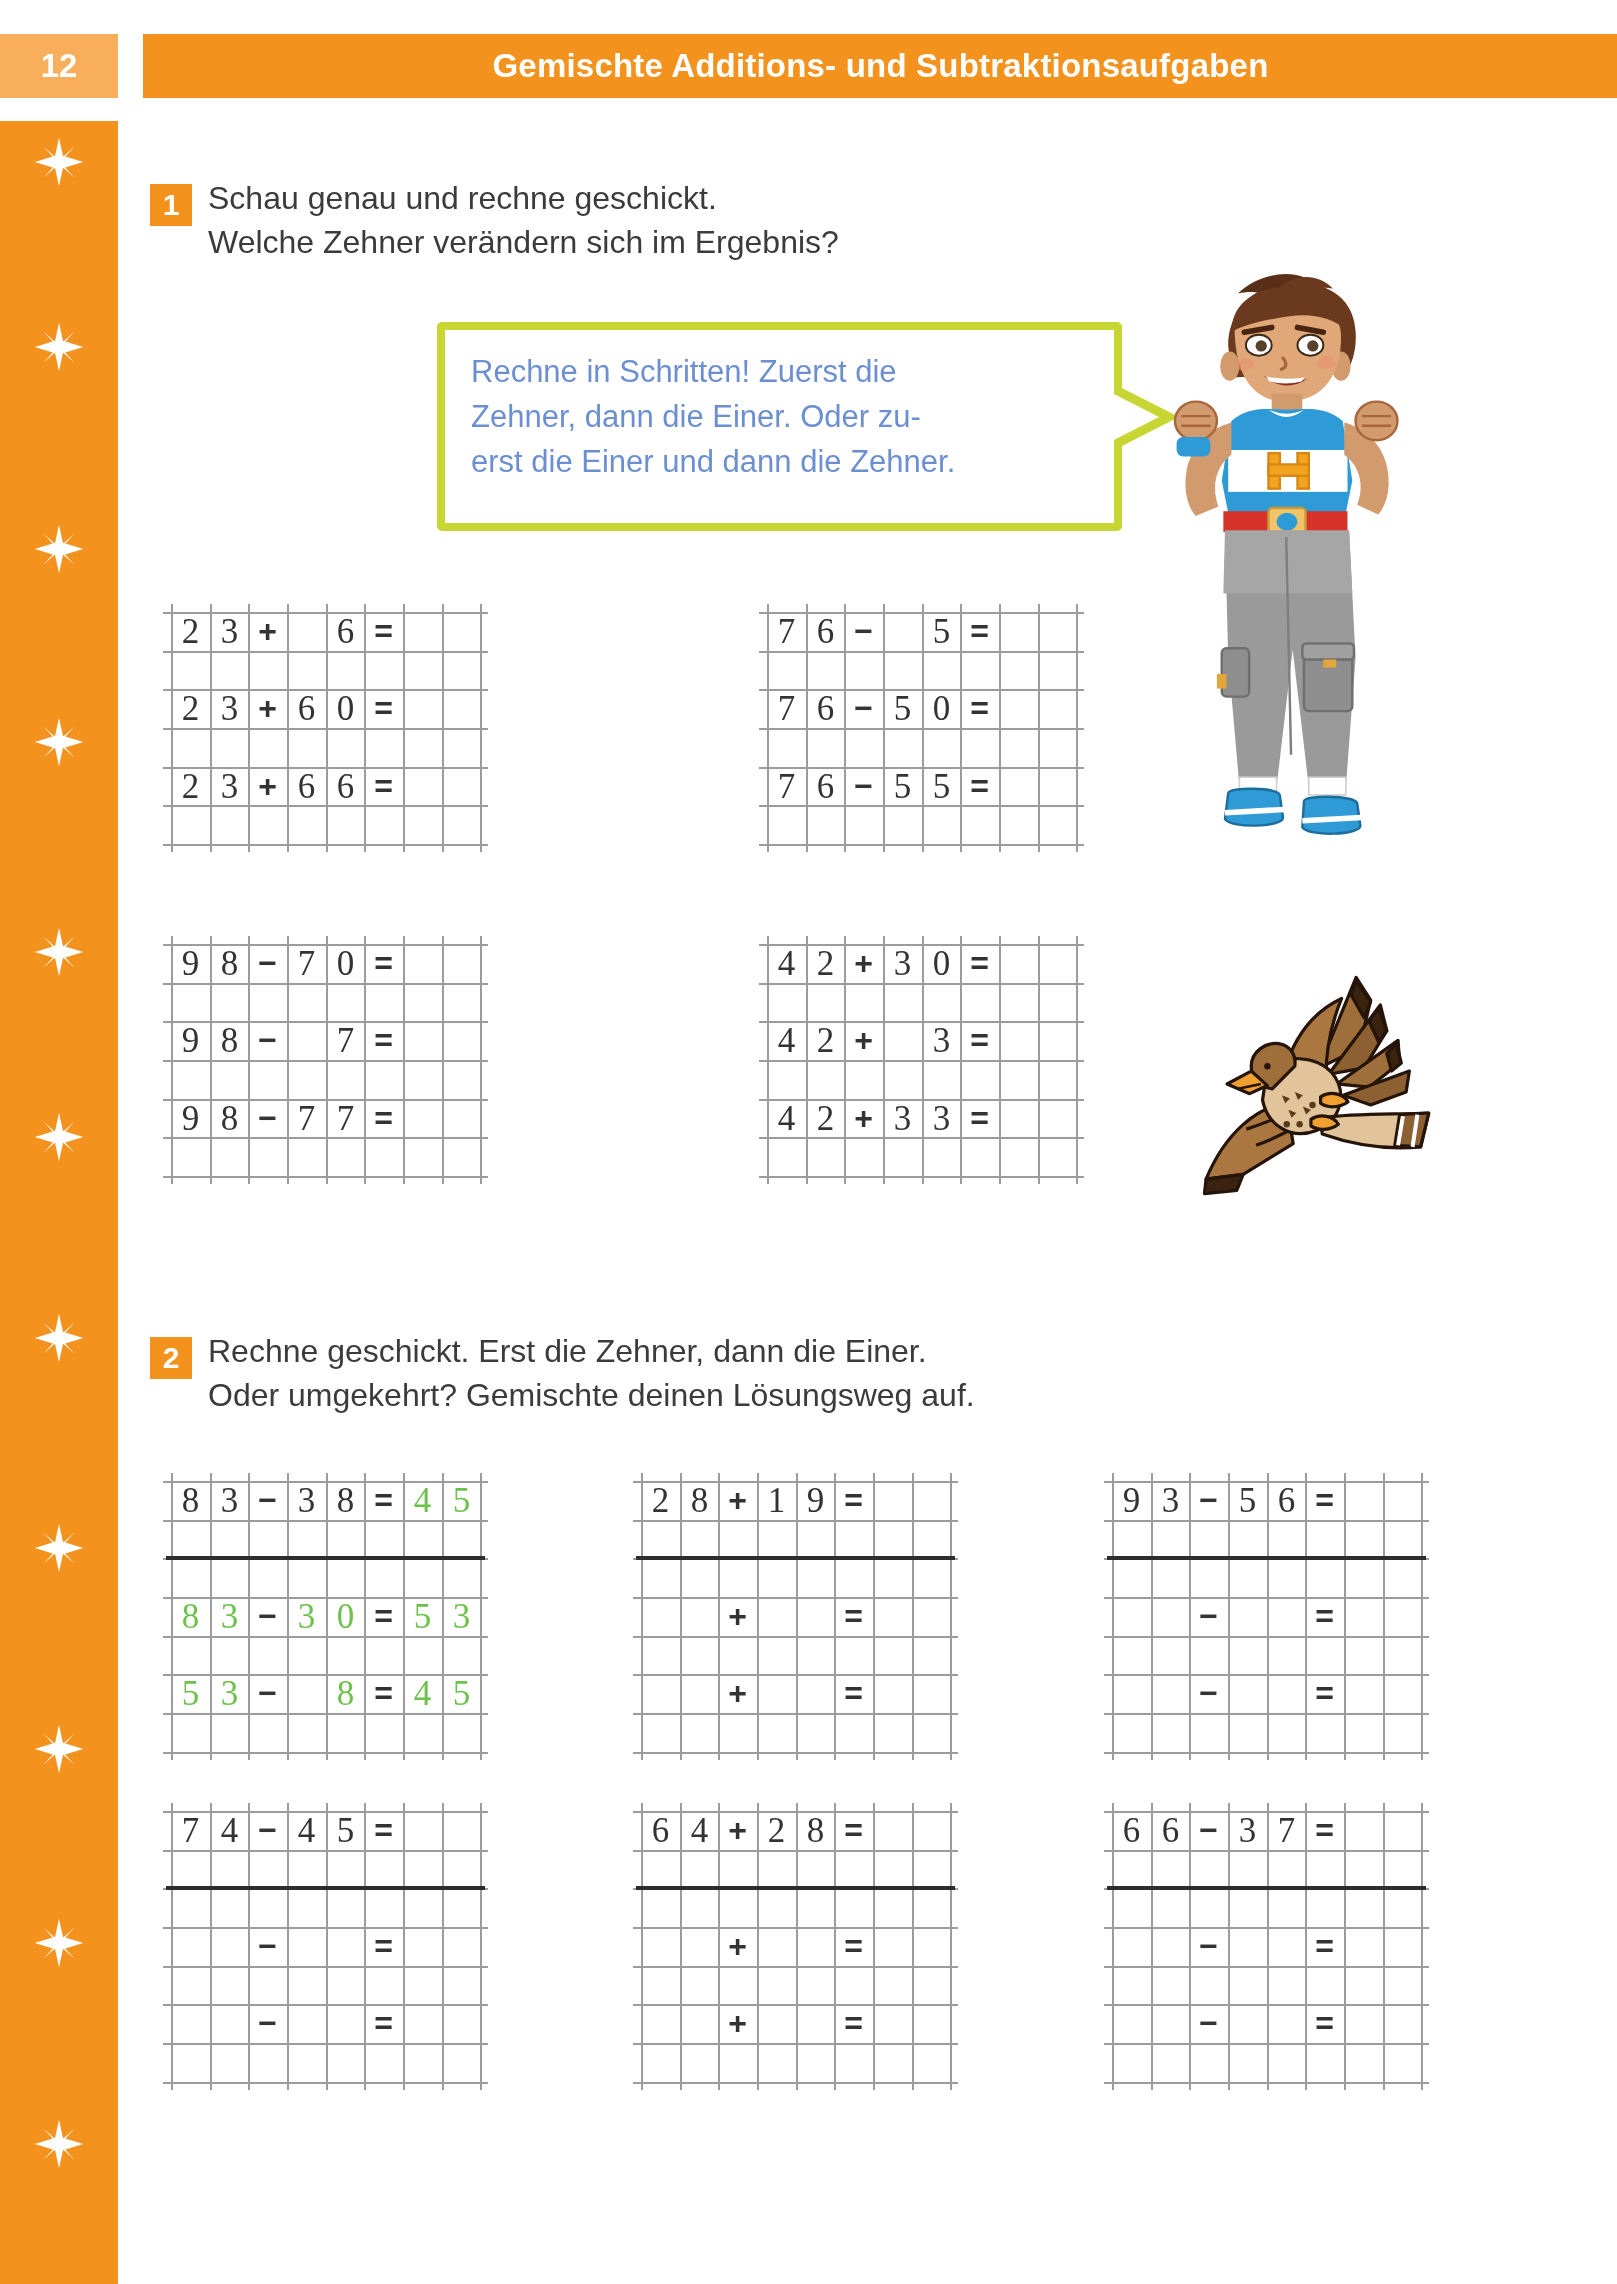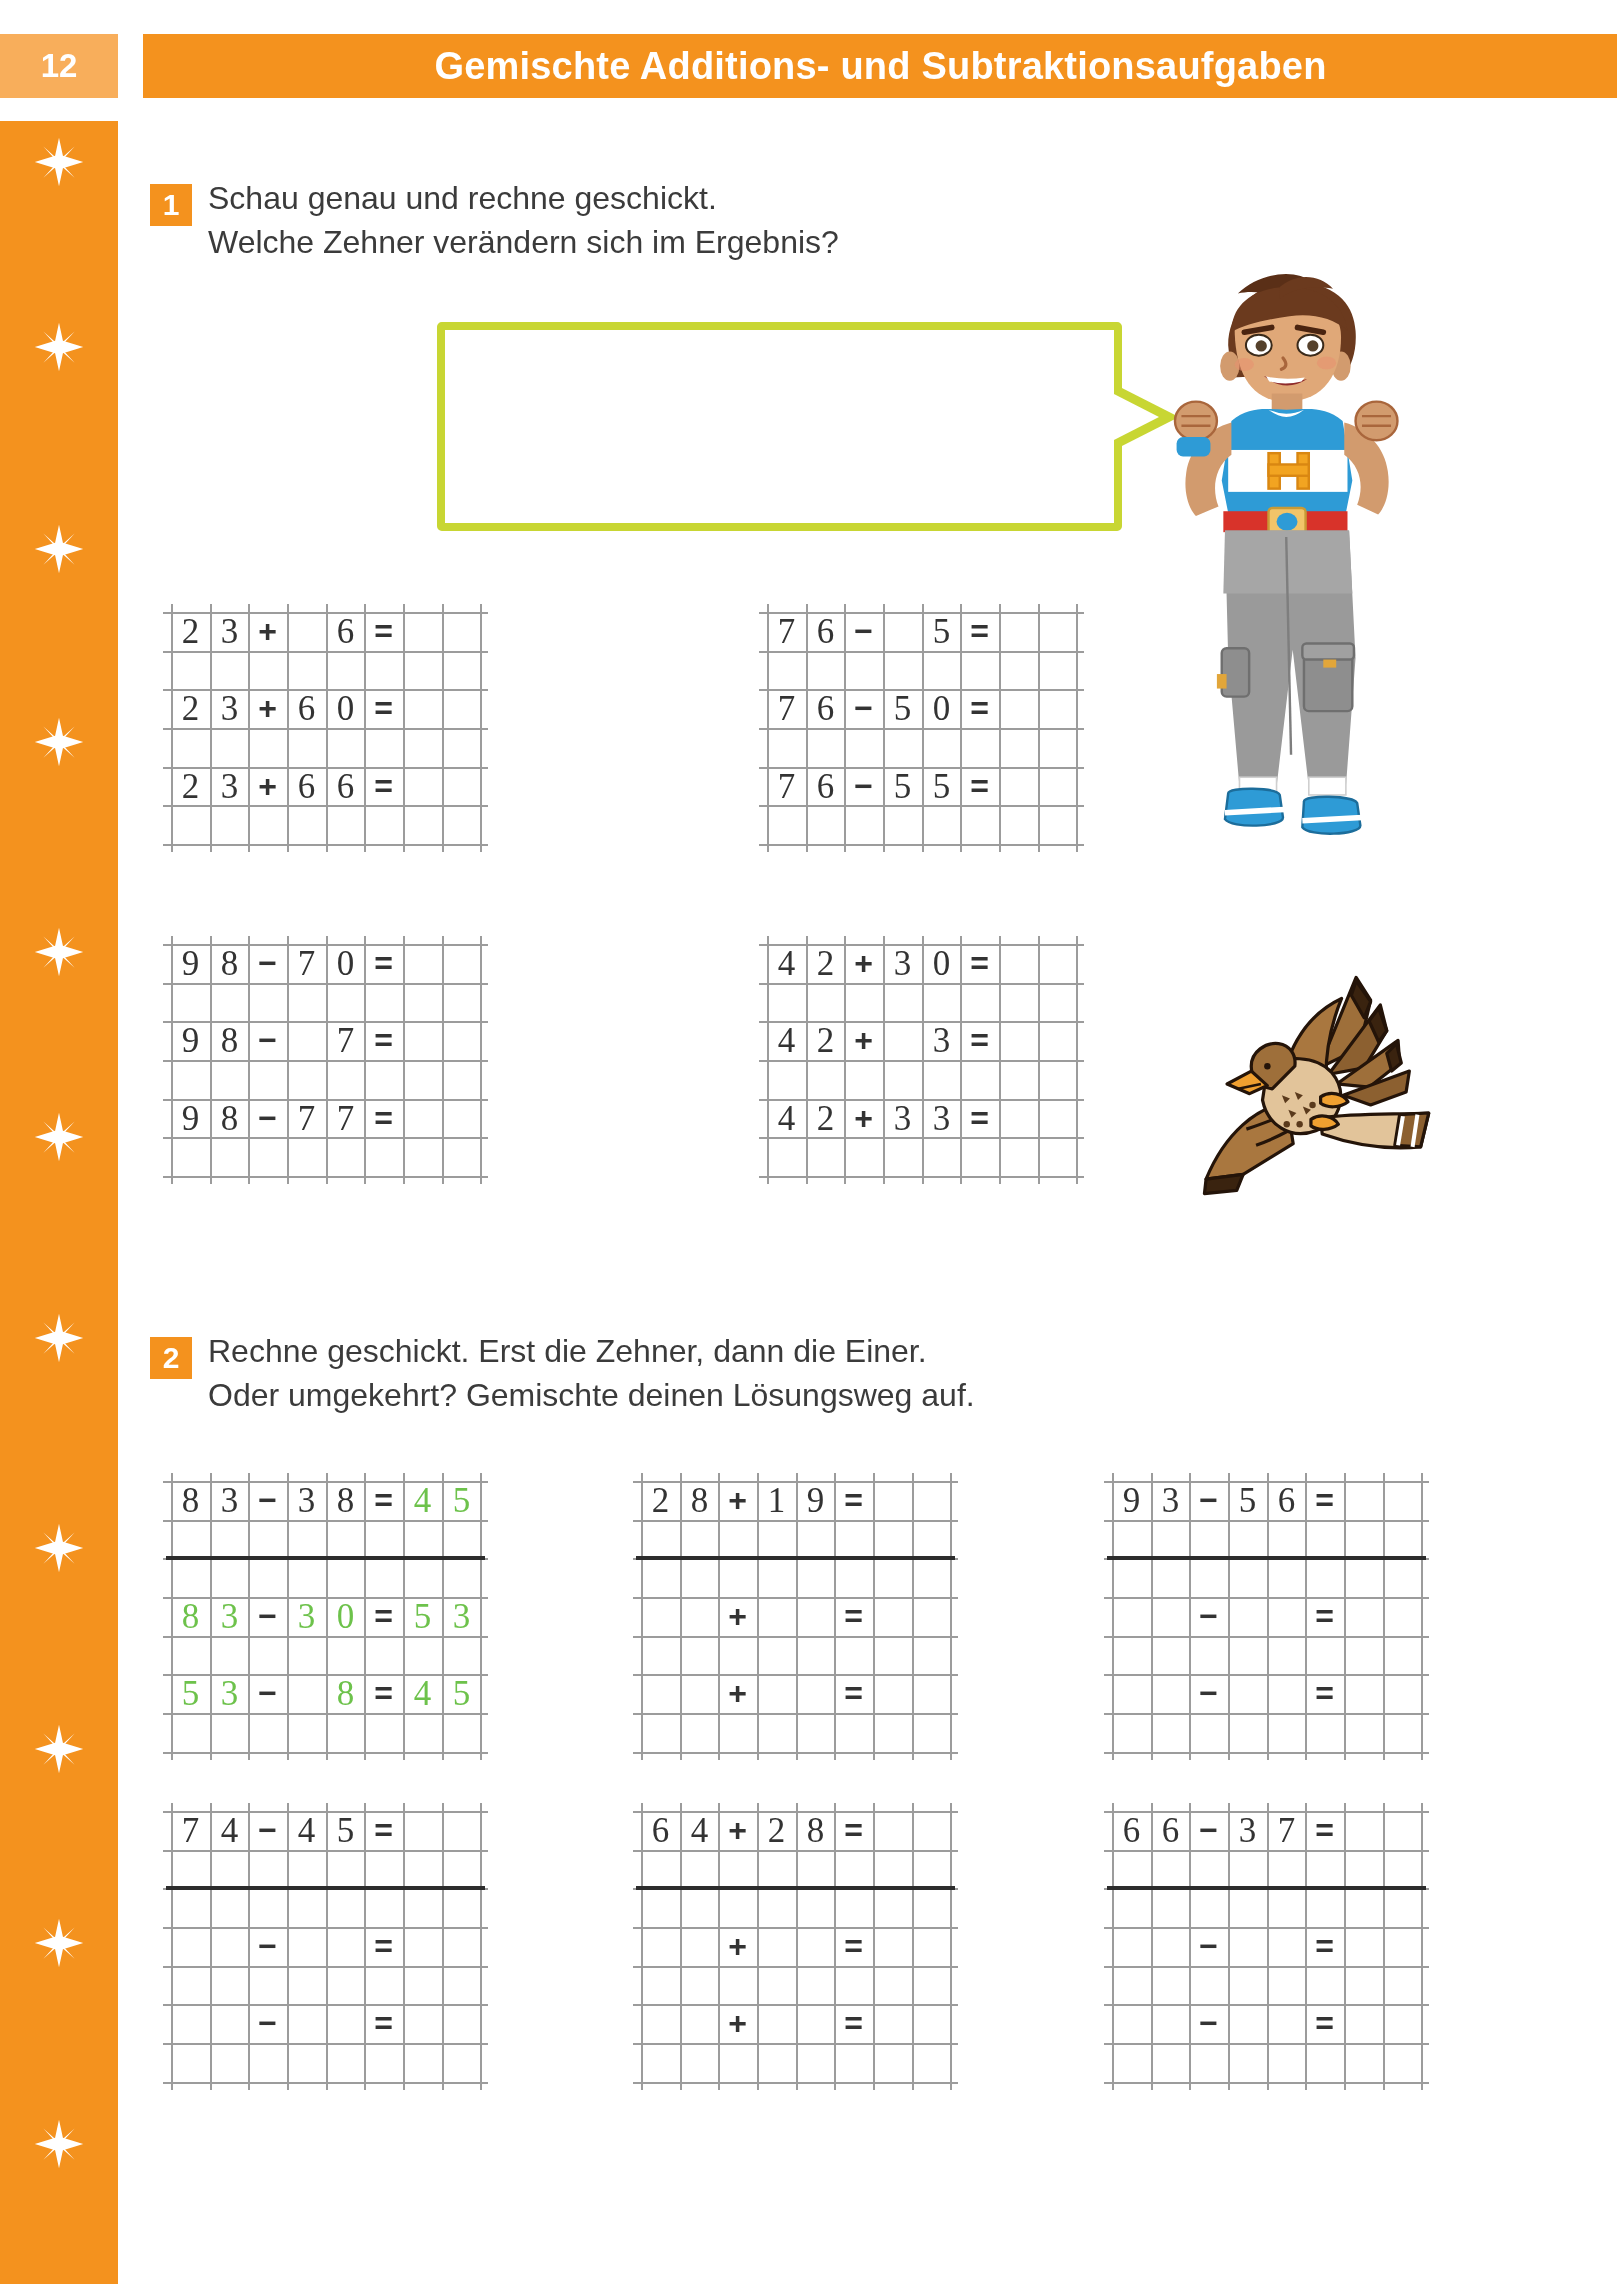--- a/index.html
+++ b/index.html
@@ -24,21 +24,21 @@
     background:#F8A council;
   }
   
   #headerbar{
     position:absolute;left:143px;top:34px;right:0;height:64px;
     background:var(--orange);
   }
   #headertitle{
     position:absolute;left:0;right:0;top:0;height:64px;
     display:flex;align-items:center;justify-content:center;
-    color:#ffffff;font-weight:bold;font-size:38px;letter-spacing:0.2px;
+    color:#ffffff;font-weight:bold;font-size:33px;letter-spacing:0.2px;
     font-family:"Liberation Sans",sans-serif;
     white-space:nowrap;
   }
   
   .ex-num{
     position:absolute;width:42px;height:42px;background:var(--orange);
     color:#fff;font-weight:bold;font-size:30px;
     display:flex;align-items:center;justify-content:center;
   }
   .ex-text{
@@ -171,20 +171,23 @@
 </div>
 
 <div class="ex-num" style="left:150px;top:184px;">1</div>
 <div class="ex-text" style="left:208px;top:176px;width:926px;">Schau genau und rechne geschickt.
 Welche Zehner verändern sich im Ergebnis?</div>
 
 <div id="bubble">
   <div class="body"></div>
   <div class="tail"></div>
   <div class="tailin"></div>
+  <div id="bubbletext">Rechne in Schritten! Zuerst die
+Zehner, dann die Einer. Oder zu-
+erst die Einer und dann die Zehner.</div>
 </div>
 
 <div id="boy">
 <svg viewBox="0 0 320 820" width="258" height="661">
 
   <path d="M92 92 C92 36 148 8 178 12 C232 18 248 46 250 74 C252 100 244 118 238 126 L96 132 Z" fill="#6B3A1E"></path>
   <path d="M104 28 C130 2 176 -4 196 14 C180 20 166 30 160 40 C146 26 122 24 104 28Z" fill="#5A2F17"></path>
 
   <ellipse cx="94" cy="118" rx="12" ry="18" fill="#D29B6E"></ellipse>
   <ellipse cx="232" cy="118" rx="12" ry="18" fill="#D29B6E"></ellipse>

